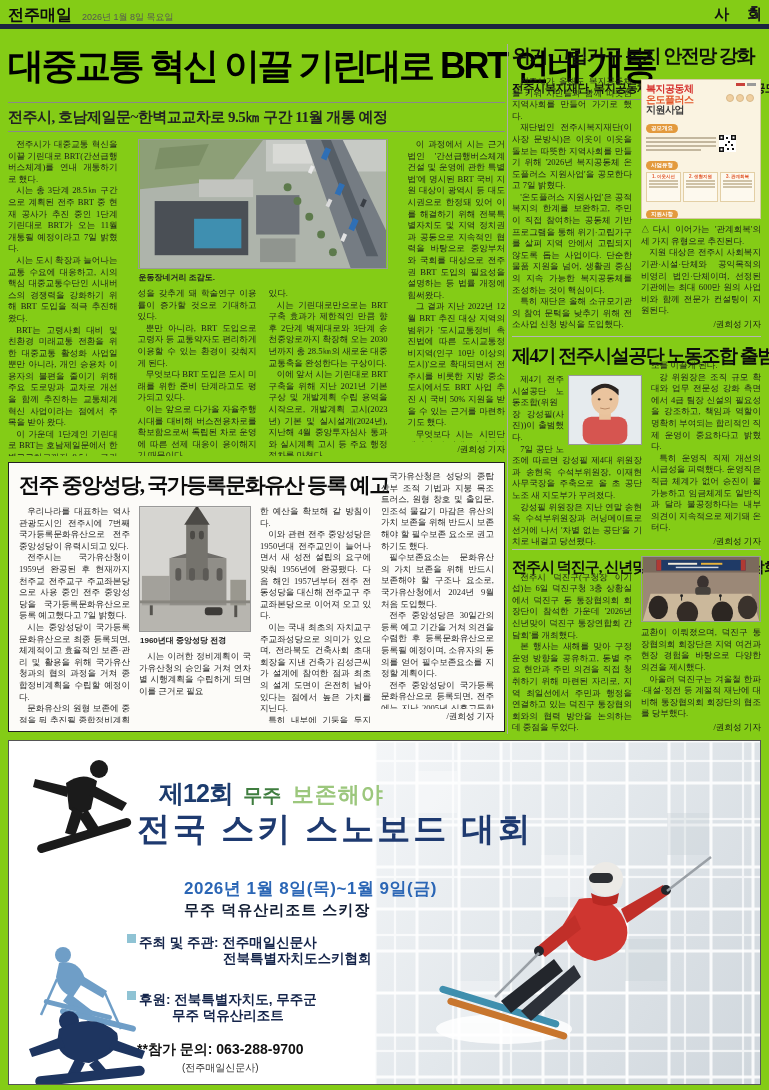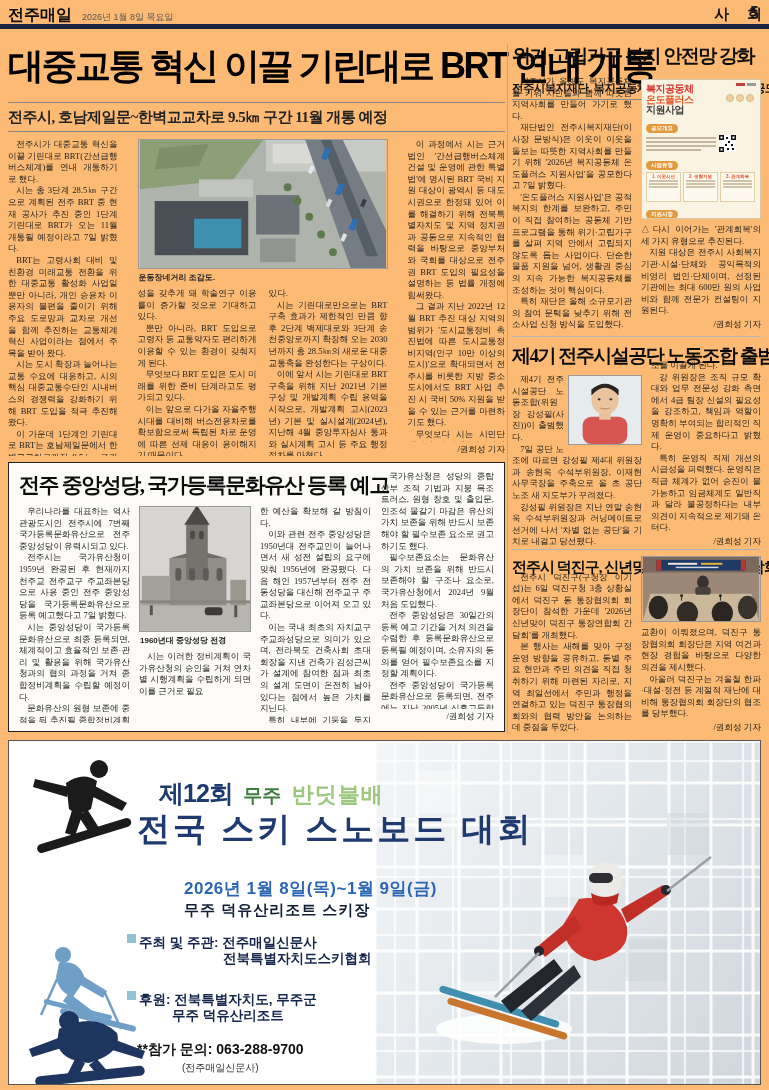--- a/index.html
+++ b/index.html
@@ -1,19 +1,19 @@
 <!DOCTYPE html>
 <html><head>
 <meta charset="utf-8">
 <style>
   * { margin:0; padding:0; box-sizing:border-box; }
   html,body { background:#e9e7e2; }
   #page {
     position:relative; width:769px; height:1090px; margin:0 auto;
-    background:#fdba74; overflow:hidden;
+    background:#84cc16; overflow:hidden;
     font-family:"Liberation Serif", serif; color:#1a1a1a;
   }
   
   .mast { position:absolute; left:8px; top:5px; font:900 16px "Liberation Sans",sans-serif; color:#0d0d0d; letter-spacing:0px; }
   .hdate { position:absolute; left:82px; top:11px; font:400 9px "Liberation Sans",sans-serif; color:#555; }
   .hsec  { position:absolute; left:0; right:0; top:5px; text-align:right; font:700 15px "Liberation Serif",serif; letter-spacing:7px; color:#111; }
   .hpage { position:absolute; right:10px; top:3px; font:600 18px "Liberation Serif",serif; color:#222; }
   .hrule { position:absolute; left:0; top:24px; width:769px; height:5px; background:#1c2540; }
   
   .nb { font:400 8.6px/11.6px "Liberation Serif",serif; color:#1c1c1c; text-align:justify; overflow:hidden; }
@@ -109,22 +109,22 @@
 
   <div id="brt">
     <h1 class="brt-head">대중교통 혁신 이끌 기린대로 BRT 연내 개통</h1>
     <div class="thinrule r1"></div>
     <div class="brt-sub">전주시, 호남제일문~한벽교교차로 9.5㎞ 구간 11월 개통 예정</div>
     <div class="thinrule r2"></div>
     <div class="brt-body">
       <div class="nb brt-c1">
           <p class="para">전주시가 대중교통 혁신을 이끌 기린대로 BRT(간선급행버스체계)를 연내 개통하기로 했다.</p>
           <p class="para">시는 총 3단계 28.5㎞ 구간으로 계획된 전주 BRT 중 현재 공사가 추진 중인 1단계 기린대로 BRT가 오는 11월 개통될 예정이라고 7일 밝혔다.</p>
+          <p class="para">시는 도시 확장과 늘어나는 교통 수요에 대응하고, 시의 핵심 대중교통수단인 시내버스의 경쟁력을 강화하기 위해 BRT 도입을 적극 추진해 왔다.</p>
           <p class="para">BRT는 고령사회 대비 및 친환경 미래교통 전환을 위한 대중교통 활성화 사업일 뿐만 아니라, 개인 승용차 이용자의 불편을 줄이기 위해 주요 도로망과 교차로 개선을 함께 추진하는 교통체계 혁신 사업이라는 점에서 주목을 받아 왔다.</p>
-          <p class="para">시는 도시 확장과 늘어나는 교통 수요에 대응하고, 시의 핵심 대중교통수단인 시내버스의 경쟁력을 강화하기 위해 BRT 도입을 적극 추진해 왔다.</p>
           <p class="para">이 가운데 1단계인 기린대로 BRT는 호남제일문에서 한벽교교차로까지 9.5㎞ 구간에 구축되며, 시는 현재 추진 중인 가로수 이식과 보도 후퇴 공정에 이어 △여의광장사거리~추천대교 △추천대교~기린로전자상가 △기린로전자상가~오목대의 3개 구간에서 동시에 공사를 추진한다.</p>
         </div>
       <div class="brt-mid">
         <svg class="photo-frame" width="250" height="130" viewBox="0 0 250 130">
           <rect width="250" height="130" fill="#aeb4ab"></rect>
           <polygon points="0,0 125,0 95,40 0,50" fill="#8d9f77"></polygon>
           <polygon points="20,8 70,4 60,26 15,30" fill="#7c8f66"></polygon>
           <rect x="128" y="0" width="122" height="32" fill="#c7cac5"></rect>
           <rect x="135" y="4" width="40" height="20" fill="#d9dad6"></rect>
           <rect x="60" y="40" width="55" height="18" fill="#c2c4bf"></rect>
@@ -408,21 +408,21 @@
         <path d="M72 34 L106 52 L101 60 L68 44 Z"></path>
         <path d="M52 56 L44 82 L54 85 L62 62 Z"></path>
         <path d="M66 58 L80 80 L71 86 L58 66 Z"></path>
         <rect x="14" y="80" width="98" height="9" rx="4.5" transform="rotate(-17 63 84)"></rect>
       </g>
     </svg>
 
     <span class="ad-el ad-l1">
       <span class="e1">제12회</span>
       <span class="e2">무주</span>
-      <span class="e3">반딧불배</span>
+      <span class="e3">보존해야</span>
     </span>
     <div class="ad-el ad-title">전국 스키 스노보드 대회</div>
     <div class="ad-el ad-date">2026년 1월 8일(목)~1월 9일(금)</div>
     <div class="ad-el ad-venue">무주 덕유산리조트 스키장</div>
 
     <div class="ad-el ad-block ad-host">
       <div><span class="bullet-sq"></span><span>주최 및 주관: 전주매일신문사</span></div>
       <div class="ind">전북특별자치도스키협회</div>
     </div>
     <div class="ad-el ad-block ad-sponsor">

